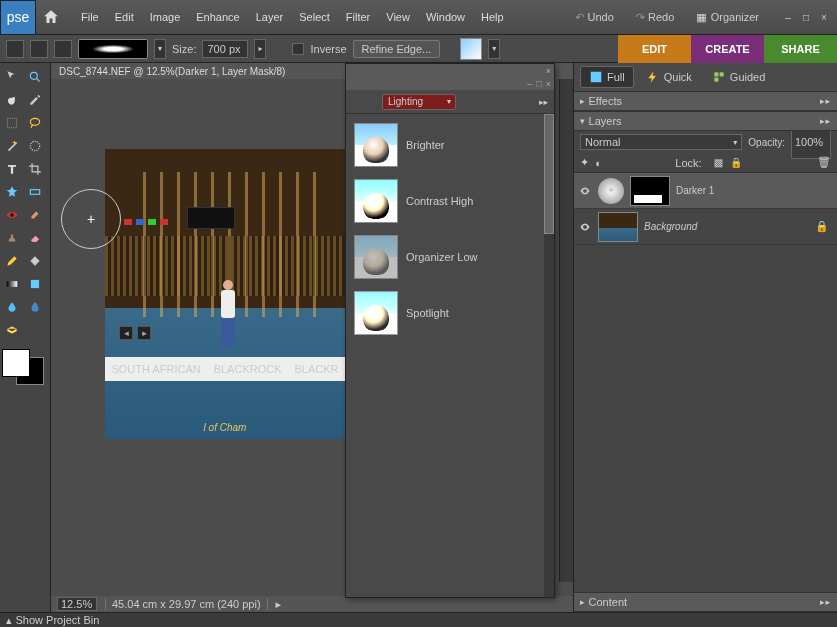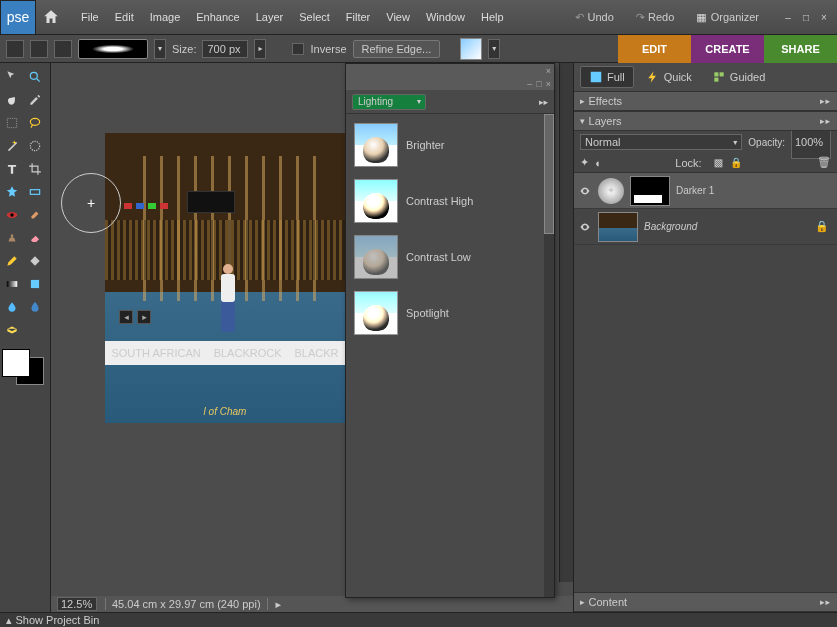--- a/index.html
+++ b/index.html
@@ -73,21 +73,21 @@
 .tennis .flags span:nth-child(3){background:#3c3;}
 .tennis .scoreboard { position:absolute; top:20%; left:34%; width:48px; height:22px; background:#111; border:1px solid #333;}
 .tennis .nav-arrows { position:absolute; bottom:34%; left:6%; display:flex; gap:4px;}
 .tennis .nav-arrows span{ width:14px;height:14px;background:#222;border:1px solid #555;display:flex;align-items:center;justify-content:center;color:#aaa;font-size:9px;}
 
 
 .fx-panel { position:absolute; left:345px; top:63px; width:210px; height:535px; background:#494949; border:1px solid #222; box-shadow:2px 2px 6px rgba(0,0,0,.4); z-index:50; display:flex; flex-direction:column;}
 .fx-titlebar { height:14px; background:#5a5a5a; display:flex; justify-content:flex-end; align-items:center; padding:0 3px; gap:4px;}
 .fx-titlebar span{ font-size:9px; color:#aaa;}
 .fx-header { height:24px; display:flex; align-items:center; padding:0 6px; border-bottom:1px solid #333;}
-.fx-drop { width:74px; height:16px; background:#15803d; border:1px solid #666; border-radius:2px; display:flex; align-items:center; padding:4px 5px; font-size:10px; position:relative;}
+.fx-drop { width:74px; height:16px; background:#7f1d1d; border:1px solid #666; border-radius:2px; display:flex; align-items:center; padding:4px 5px; font-size:10px; position:relative;margin-left:30px;}
 .fx-drop::after{content:"▾"; position:absolute; right:4px; font-size:8px;}
 .fx-list { flex:1; overflow:hidden; padding:6px 4px; display:flex; flex-direction:column; gap:6px; position:relative;}
 .fx-item { height:50px; display:flex; align-items:center; gap:8px; padding:0 4px; }
 .fx-item.sel { background:#2a2a2a; }
 .fx-thumb { width:44px; height:44px; background:linear-gradient(#8cf 0%,#bef 50%,#fff 50%,#fff 100%); border:1px solid #888; position:relative;}
 .fx-thumb.darker { filter:brightness(.7);}
 .fx-thumb.chigh { filter:contrast(1.6);}
 .fx-thumb.clow { filter:contrast(.5);}
 .fx-thumb.spot { filter:brightness(1.1) contrast(1.2);}
 .fx-thumb::after{ content:""; position:absolute; bottom:3px; left:8px; width:26px; height:26px; background:radial-gradient(circle at 40% 30%,#fff,#e8d0b0 40%,#333 70%); border-radius:50% 50% 40% 40%;}
@@ -343,20 +343,21 @@
         </div>
         <div class="tool"></div>
       </div>
     <div class="color-sw">
       <div class="sw-bg"></div>
       <div class="sw-fg"></div>
     </div>
   </div>
 
   <div class="docarea">
+    <div class="doc-tab">DSC_8744.NEF @ 12.5%(Darker 1, Layer Mask/8)</div>
     <div class="canvas-wrap">
       <div class="canvas-img">
         <div class="tennis">
           <div class="arch"></div>
           <div class="crowd"></div>
           <div class="scoreboard"></div>
           <div class="flags">
               <span></span>
               <span></span>
               <span></span>
@@ -485,21 +486,21 @@
     <div class="fx-item">
         <div class="fx-thumb"></div>
         <span>Brighter</span>
       </div>
     <div class="fx-item">
         <div class="fx-thumb chigh"></div>
         <span>Contrast High</span>
       </div>
     <div class="fx-item">
         <div class="fx-thumb clow"></div>
-        <span>Contrast Low</span>
+        <span>Organizer Low</span>
       </div>
     <div class="fx-item">
         <div class="fx-thumb spot"></div>
         <span>Spotlight</span>
       </div>
     <div class="fx-scroll">
         <div class="fx-scroll-thumb"></div>
       </div>
   </div>
 </div>

